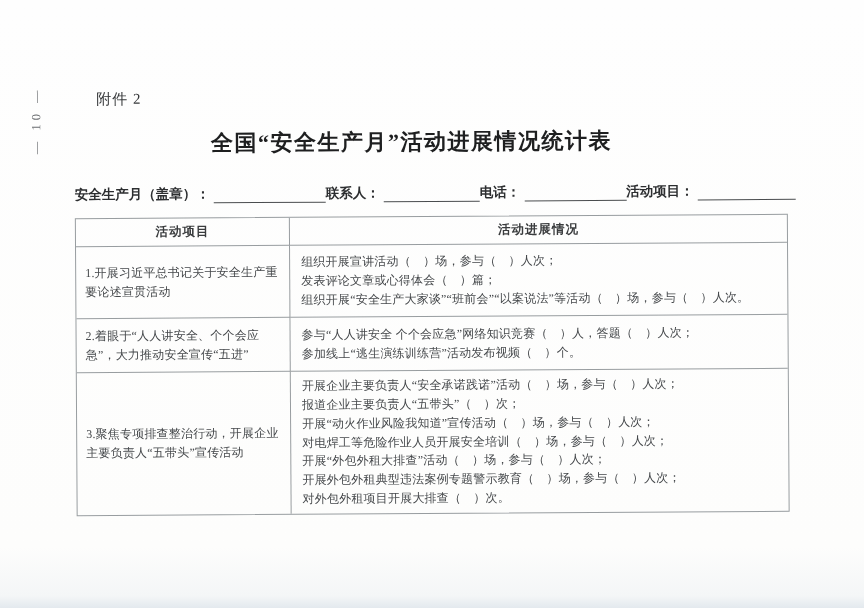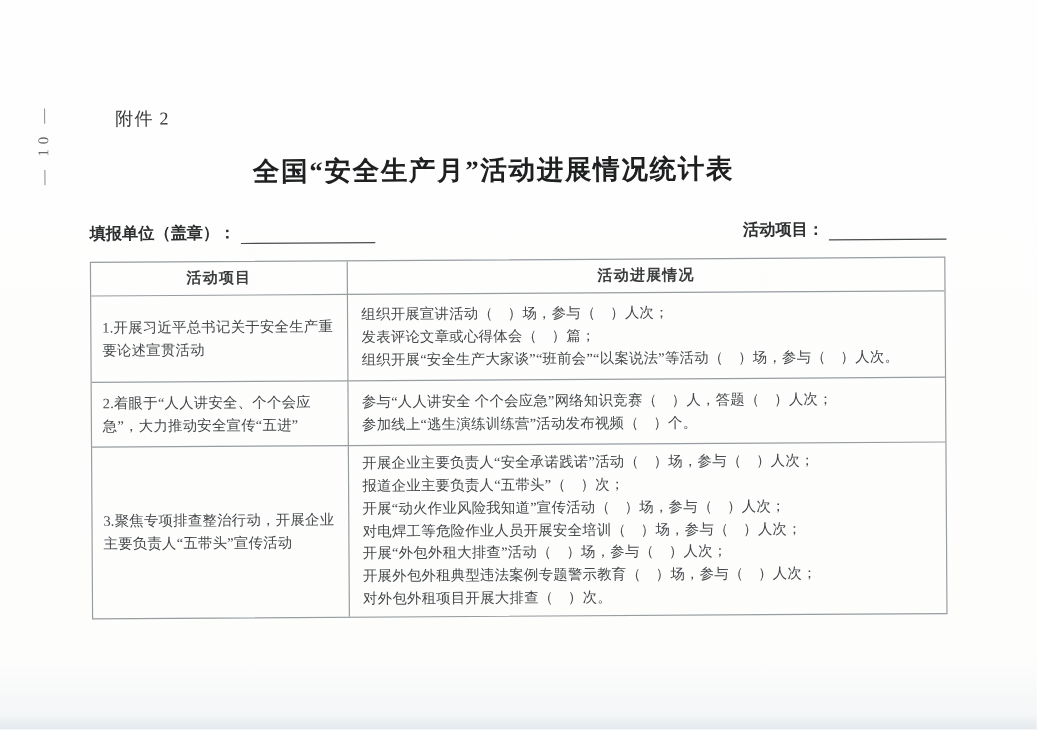--- a/index.html
+++ b/index.html
@@ -89,22 +89,30 @@
   <div class="scan-content">
 
     <div class="page-number">— 10 —</div>
 
     <div class="attachment-label">附件 2</div>
 
     <div class="doc-title">全国“安全生产月”活动进展情况统计表</div>
 
     <div class="form-line">
       <span class="form-field">
-        <span>填报单位（盖章）：</span>
+        <span>安全生产月（盖章）：</span>
         <span class="blank-line blank-w1"></span>
+      </span>
+      <span class="form-field">
+        <span>联系人：</span>
+        <span class="blank-line blank-w2"></span>
+      </span>
+      <span class="form-field">
+        <span>电话：</span>
+        <span class="blank-line blank-w3"></span>
       </span>
       <span class="form-field">
         <span>活动项目：</span>
         <span class="blank-line blank-w4"></span>
       </span>
     </div>
 
     <div class="stats-table">
       <div class="cell th">活动项目</div>
       <div class="cell th">活动进展情况</div>

